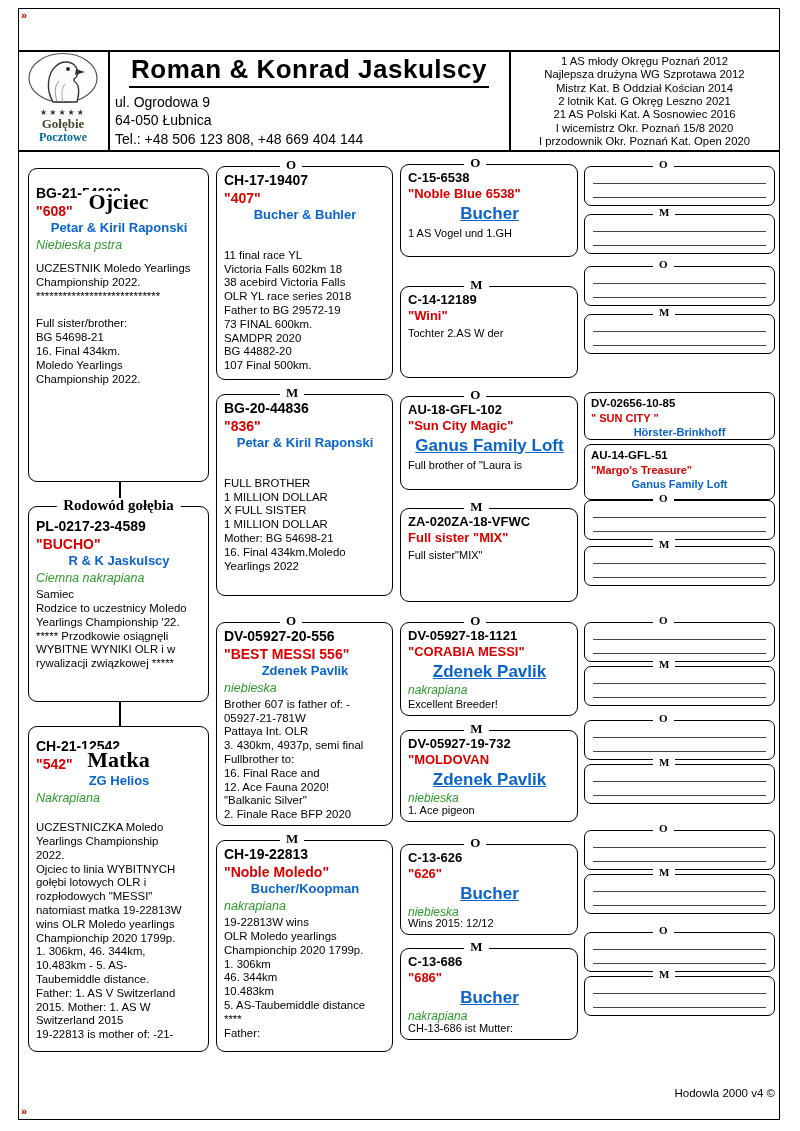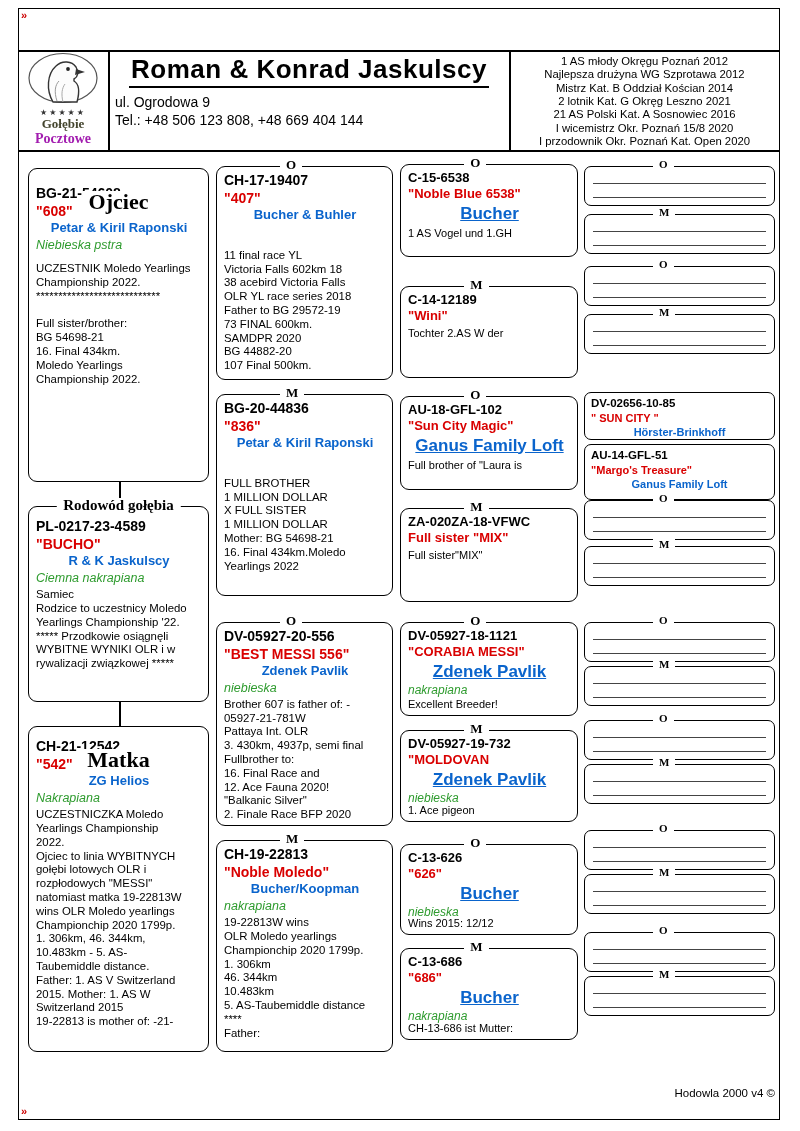--- a/index.html
+++ b/index.html
@@ -12,21 +12,21 @@
   .corner { position:absolute; color:#cc0000; font-size:11px; font-weight:bold; line-height:1; }
 
   .line { position:absolute; background:#000; }
   .hline { height:1.5px; }
   .vline { width:1.5px; }
 
   
   .logo-cell { position:absolute; left:18px; top:52px; width:90px; height:96px; text-align:center; }
   .logo-stars { font-size:8px; letter-spacing:2px; color:#333; line-height:1; margin-top:1px; }
   .logo-top { font-family:"Liberation Serif", serif; font-weight:bold; font-size:13px; color:#44452e; line-height:1.1; }
-  .logo-bottom { font-family:"Liberation Serif", serif; font-weight:bold; font-size:14px; color:#a21caf; line-height:1.1; }
+  .logo-bottom { font-family:"Liberation Serif", serif; font-weight:bold; font-size:12px; color:#0369a1; line-height:1.1; }
 
   .title-wrap { position:absolute; left:110px; top:54px; width:398px; text-align:center; }
   .main-title { display:inline-block; font-size:26px; font-weight:bold; letter-spacing:0.5px; border-bottom:2.5px solid #000; padding:0 2px 1px 2px; white-space:nowrap; }
   .address { position:absolute; left:115px; top:93px; font-size:14px; line-height:1.32; }
   .achievements { position:absolute; left:513px; top:55px; width:263px; text-align:center; font-size:11.3px; line-height:1.18; }
 
   
   .box { position:absolute; border:1.6px solid #000; border-radius:9px; background:#fff;
          padding:5px 6px 4px 7px; display:flex; flex-direction:column; }
   .tab { position:absolute; top:-9px; left:36%; background:#fff; padding:0 6px;
@@ -85,20 +85,21 @@
     <div class="logo-stars">★★★★★</div>
     <div class="logo-top">Gołębie</div>
     <div class="logo-bottom">Pocztowe</div>
   </div>
 
   <div class="title-wrap">
     <span class="main-title">Roman &amp; Konrad Jaskulscy</span>
   </div>
   <div class="address">
     <div>ul. Ogrodowa 9</div>
+    <div>64-050 Łubnica</div>
     <div>Tel.: +48 506 123 808, +48 669 404 144</div>
   </div>
 
   <div class="achievements">
     <div>1 AS młody Okręgu Poznań 2012</div>
     <div>Najlepsza drużyna WG Szprotawa 2012</div>
     <div>Mistrz Kat. B Oddział Kościan 2014</div>
     <div>2 lotnik Kat. G Okręg Leszno 2021</div>
     <div>21 AS Polski Kat. A Sosnowiec 2016</div>
     <div>I wicemistrz Okr. Poznań 15/8 2020</div>
@@ -139,21 +140,21 @@
   </div>
 
   <div class="line vline" style="left:119px;top:702px;height:24px;width:2px"></div>
 
   <div class="box g1 g1b" style="left:28px;top:726px;width:181px;height:326px">
     <span class="seclabel big">Matka</span>
     <div class="ring">CH-21-12542</div>
     <div class="pname">"542"</div>
     <div class="breeder">ZG Helios</div>
     <div class="pcolor">Nakrapiana</div>
-    <div class="bodytext" style="margin-top:2px">UCZESTNICZKA Moledo
+    <div class="bodytext" style="margin-top:15px">UCZESTNICZKA Moledo
 Yearlings Championship
 2022.
 Ojciec to linia  WYBITNYCH
 gołębi lotowych OLR i
 rozpłodowych "MESSI"
 natomiast matka 19-22813W
 wins OLR Moledo yearlings
 Championchip 2020 1799p.
 1. 306km, 46. 344km,
 10.483km - 5. AS-

